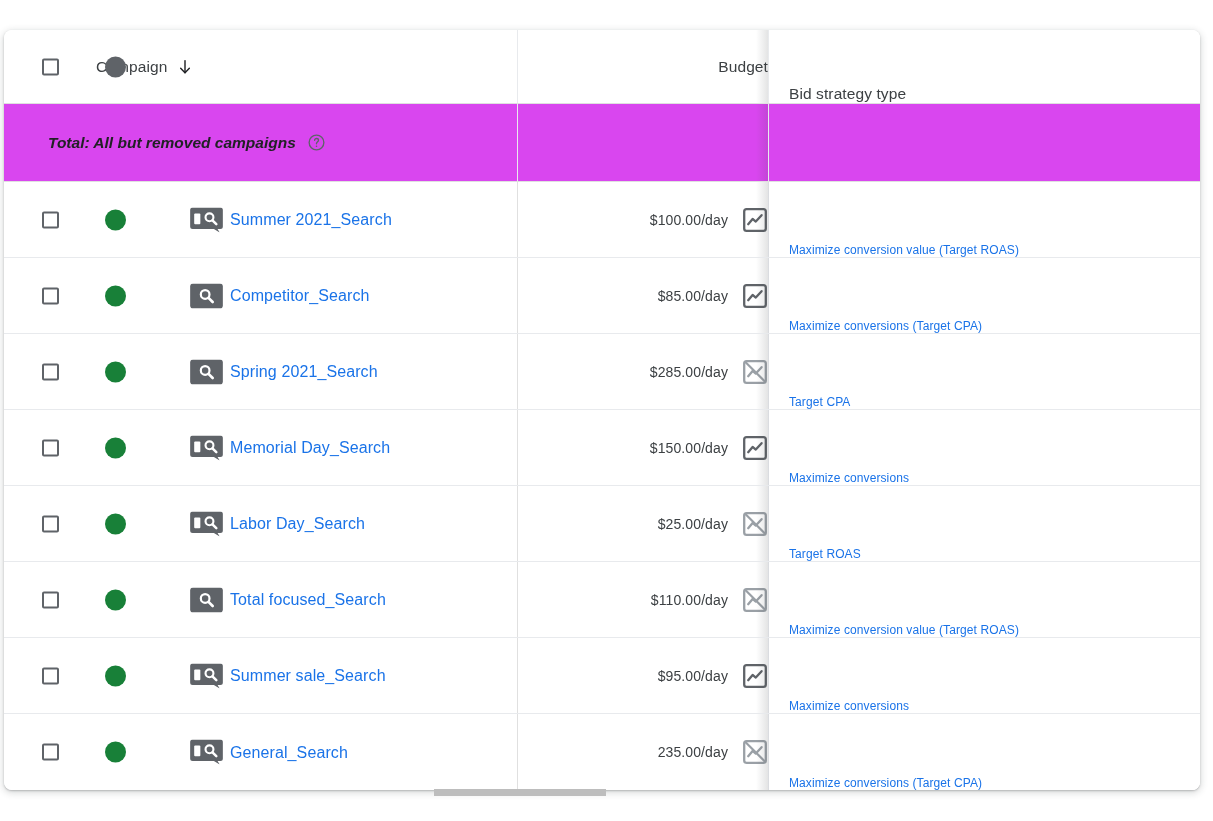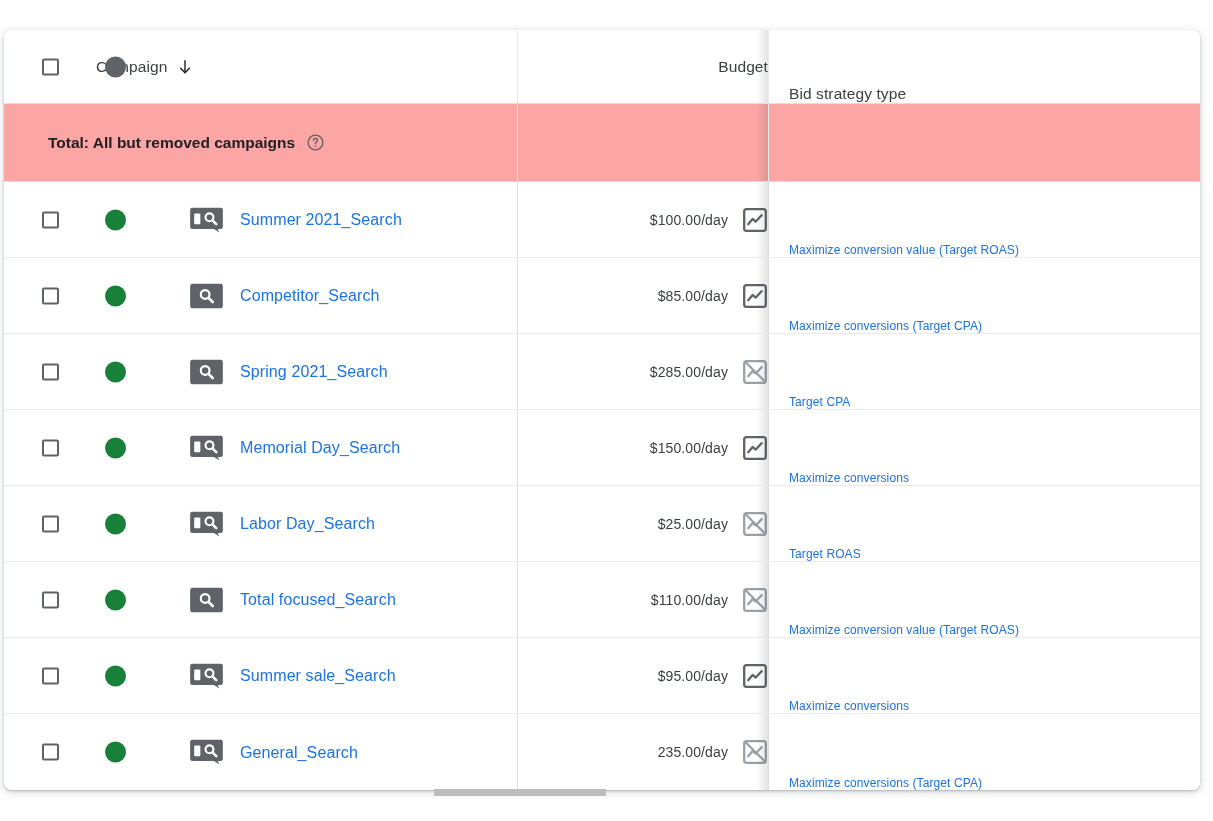--- a/index.html
+++ b/index.html
@@ -102,22 +102,23 @@
   .header-campaign-label {
     display: flex;
     align-items: center;
     gap: 9px;
     margin-left: 92px;
   }
 
   
   .total-row {
     height: 78px;
-    background: #fca5a5;
+    background: #d946ef;
     border-bottom: 1px solid #e0e0e0;
+    font-style: italic;
   }
   .total-row .col-campaign { padding-left: 44px; }
   .total-row .col-budget,
   .total-row .col-bid { border-left-color: #e8eaed; }
   .total-text {
     font-size: 15.5px;
     color: #202124;
     font-weight: bold;
     white-space: nowrap;
   }
@@ -169,21 +170,21 @@
   .dot-header  { background: #5f6368; }
 
   
   .campaign-body {
     position: absolute;
     left: 186px;
     top: 50%;
     transform: translateY(-50%);
     display: flex;
     align-items: center;
-    gap: 17px;
+    gap: 7px;
   }
   .type-icon {
     width: 33px;
     height: 25px;
     flex: 0 0 33px;
     display: block;
   }
   .campaign-link {
     font-size: 16px;
     color: #1a73e8;

